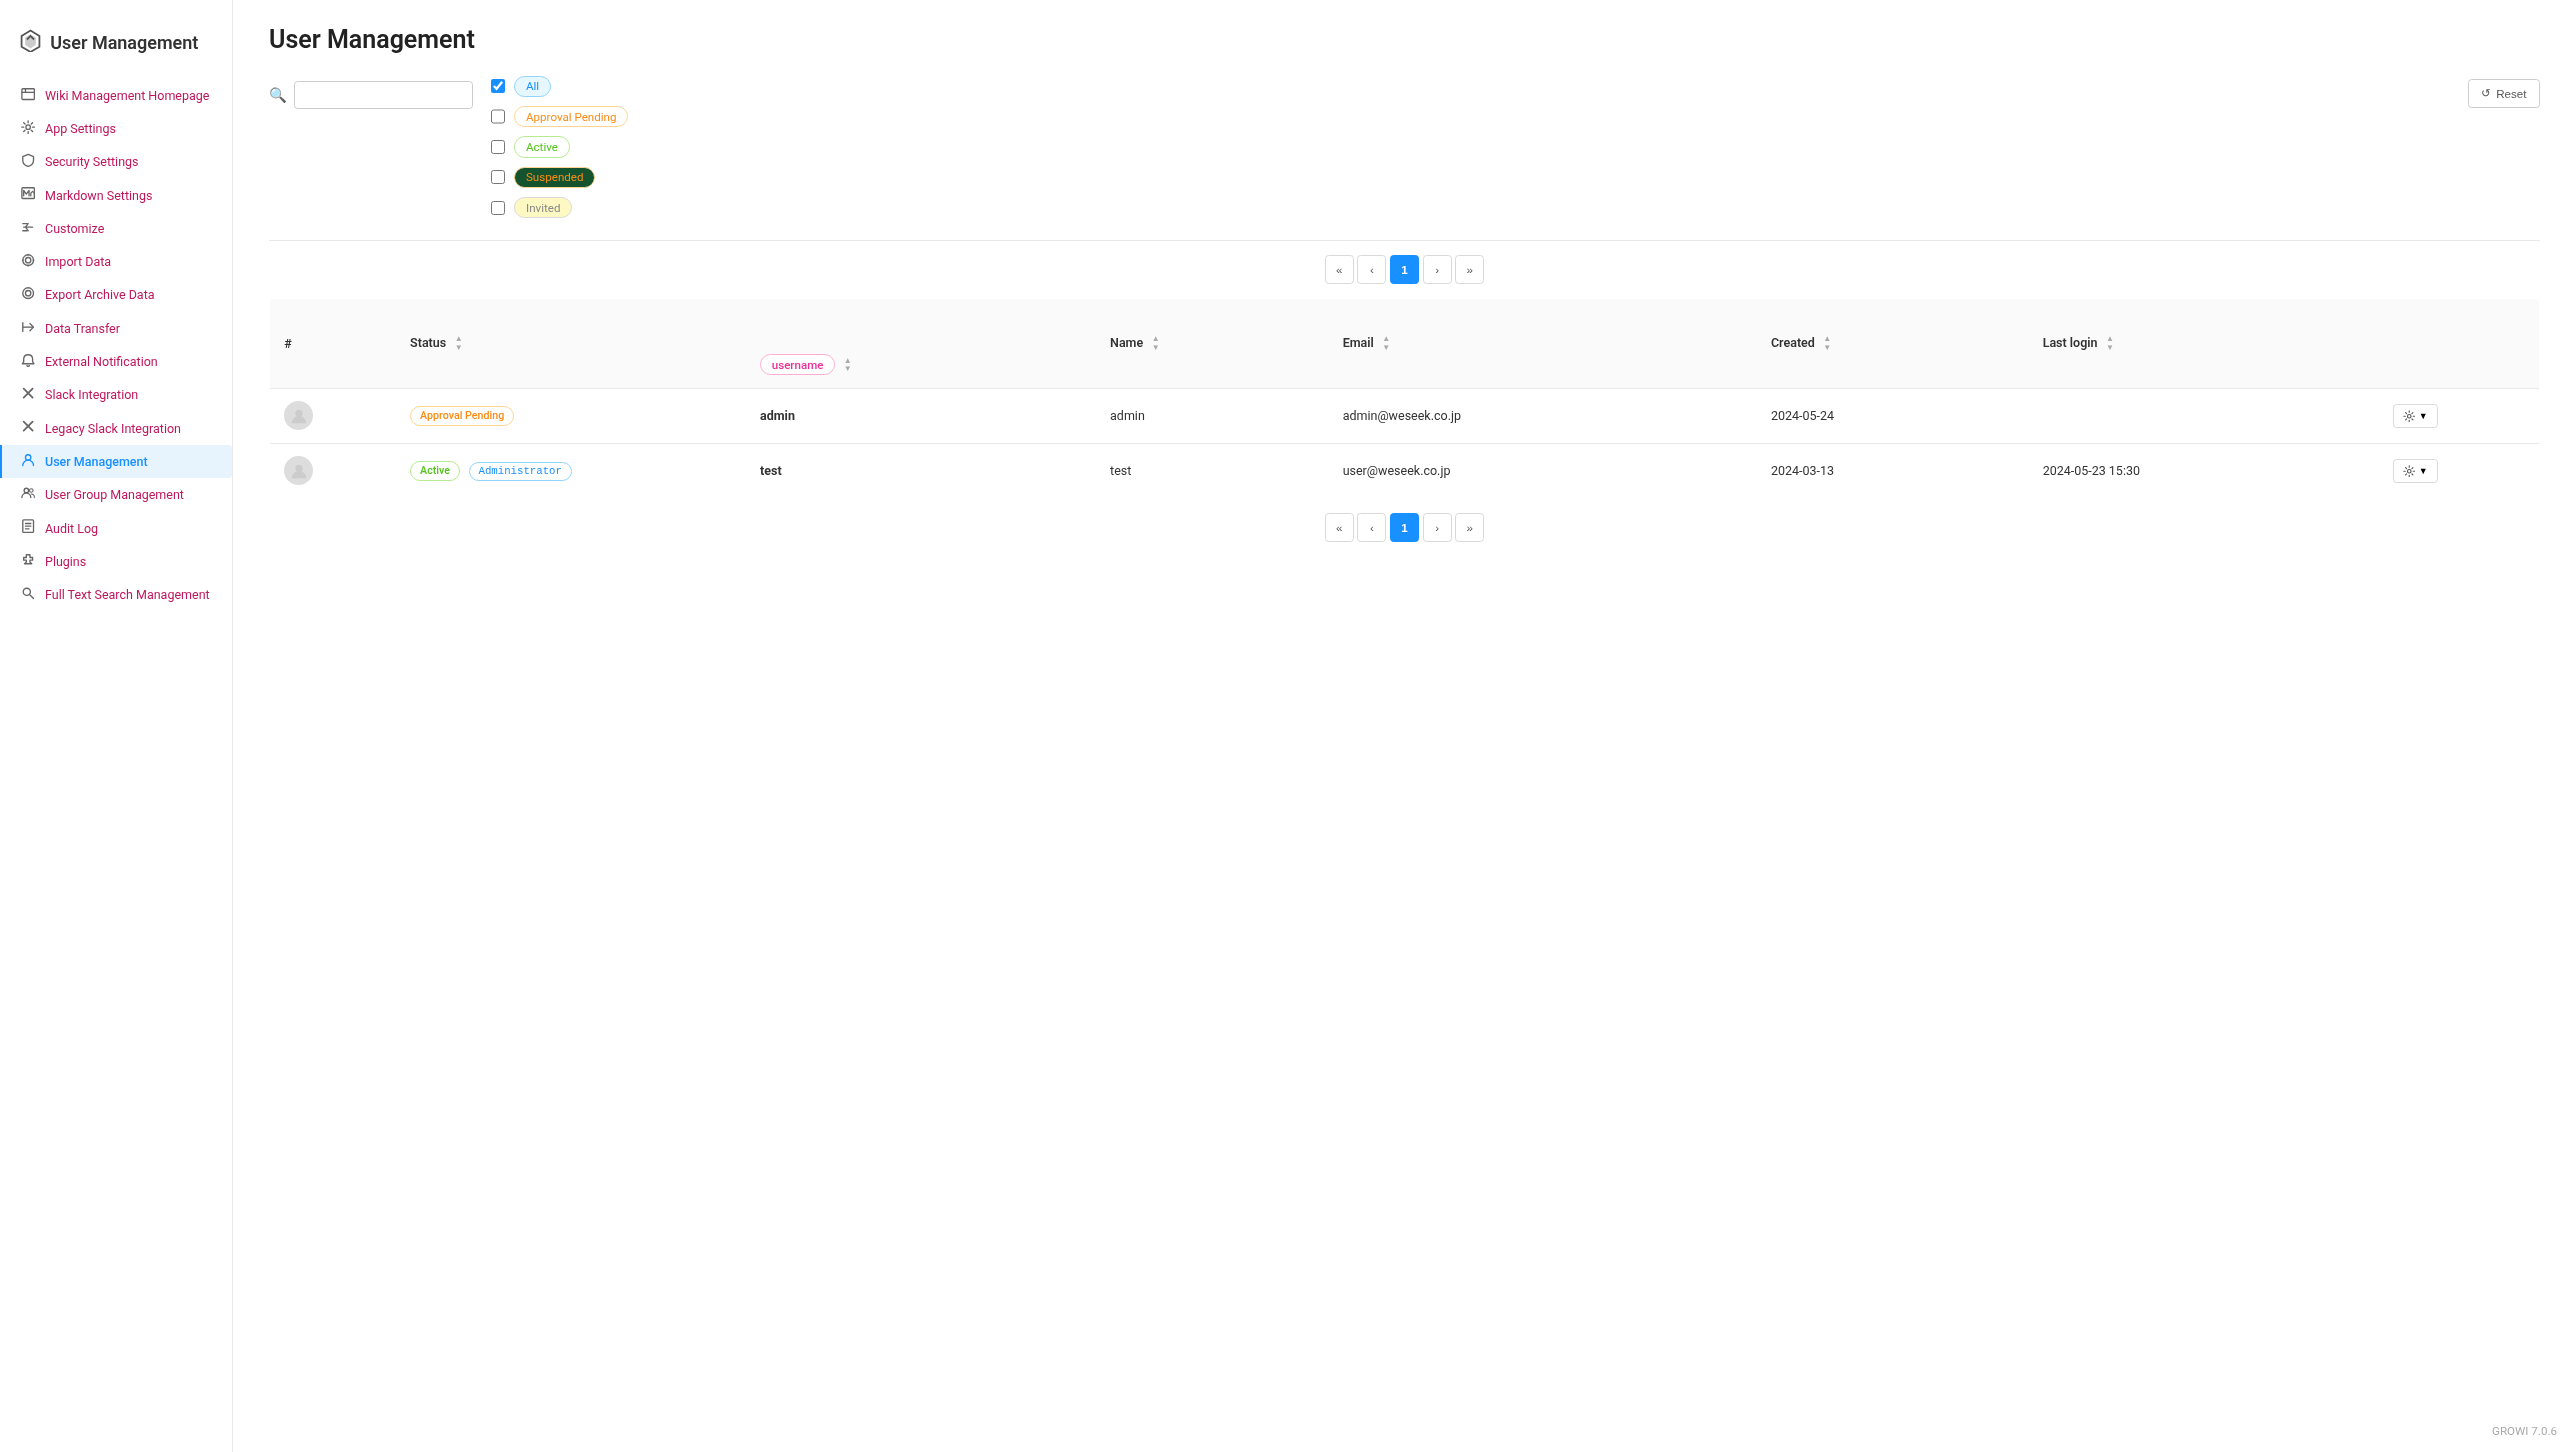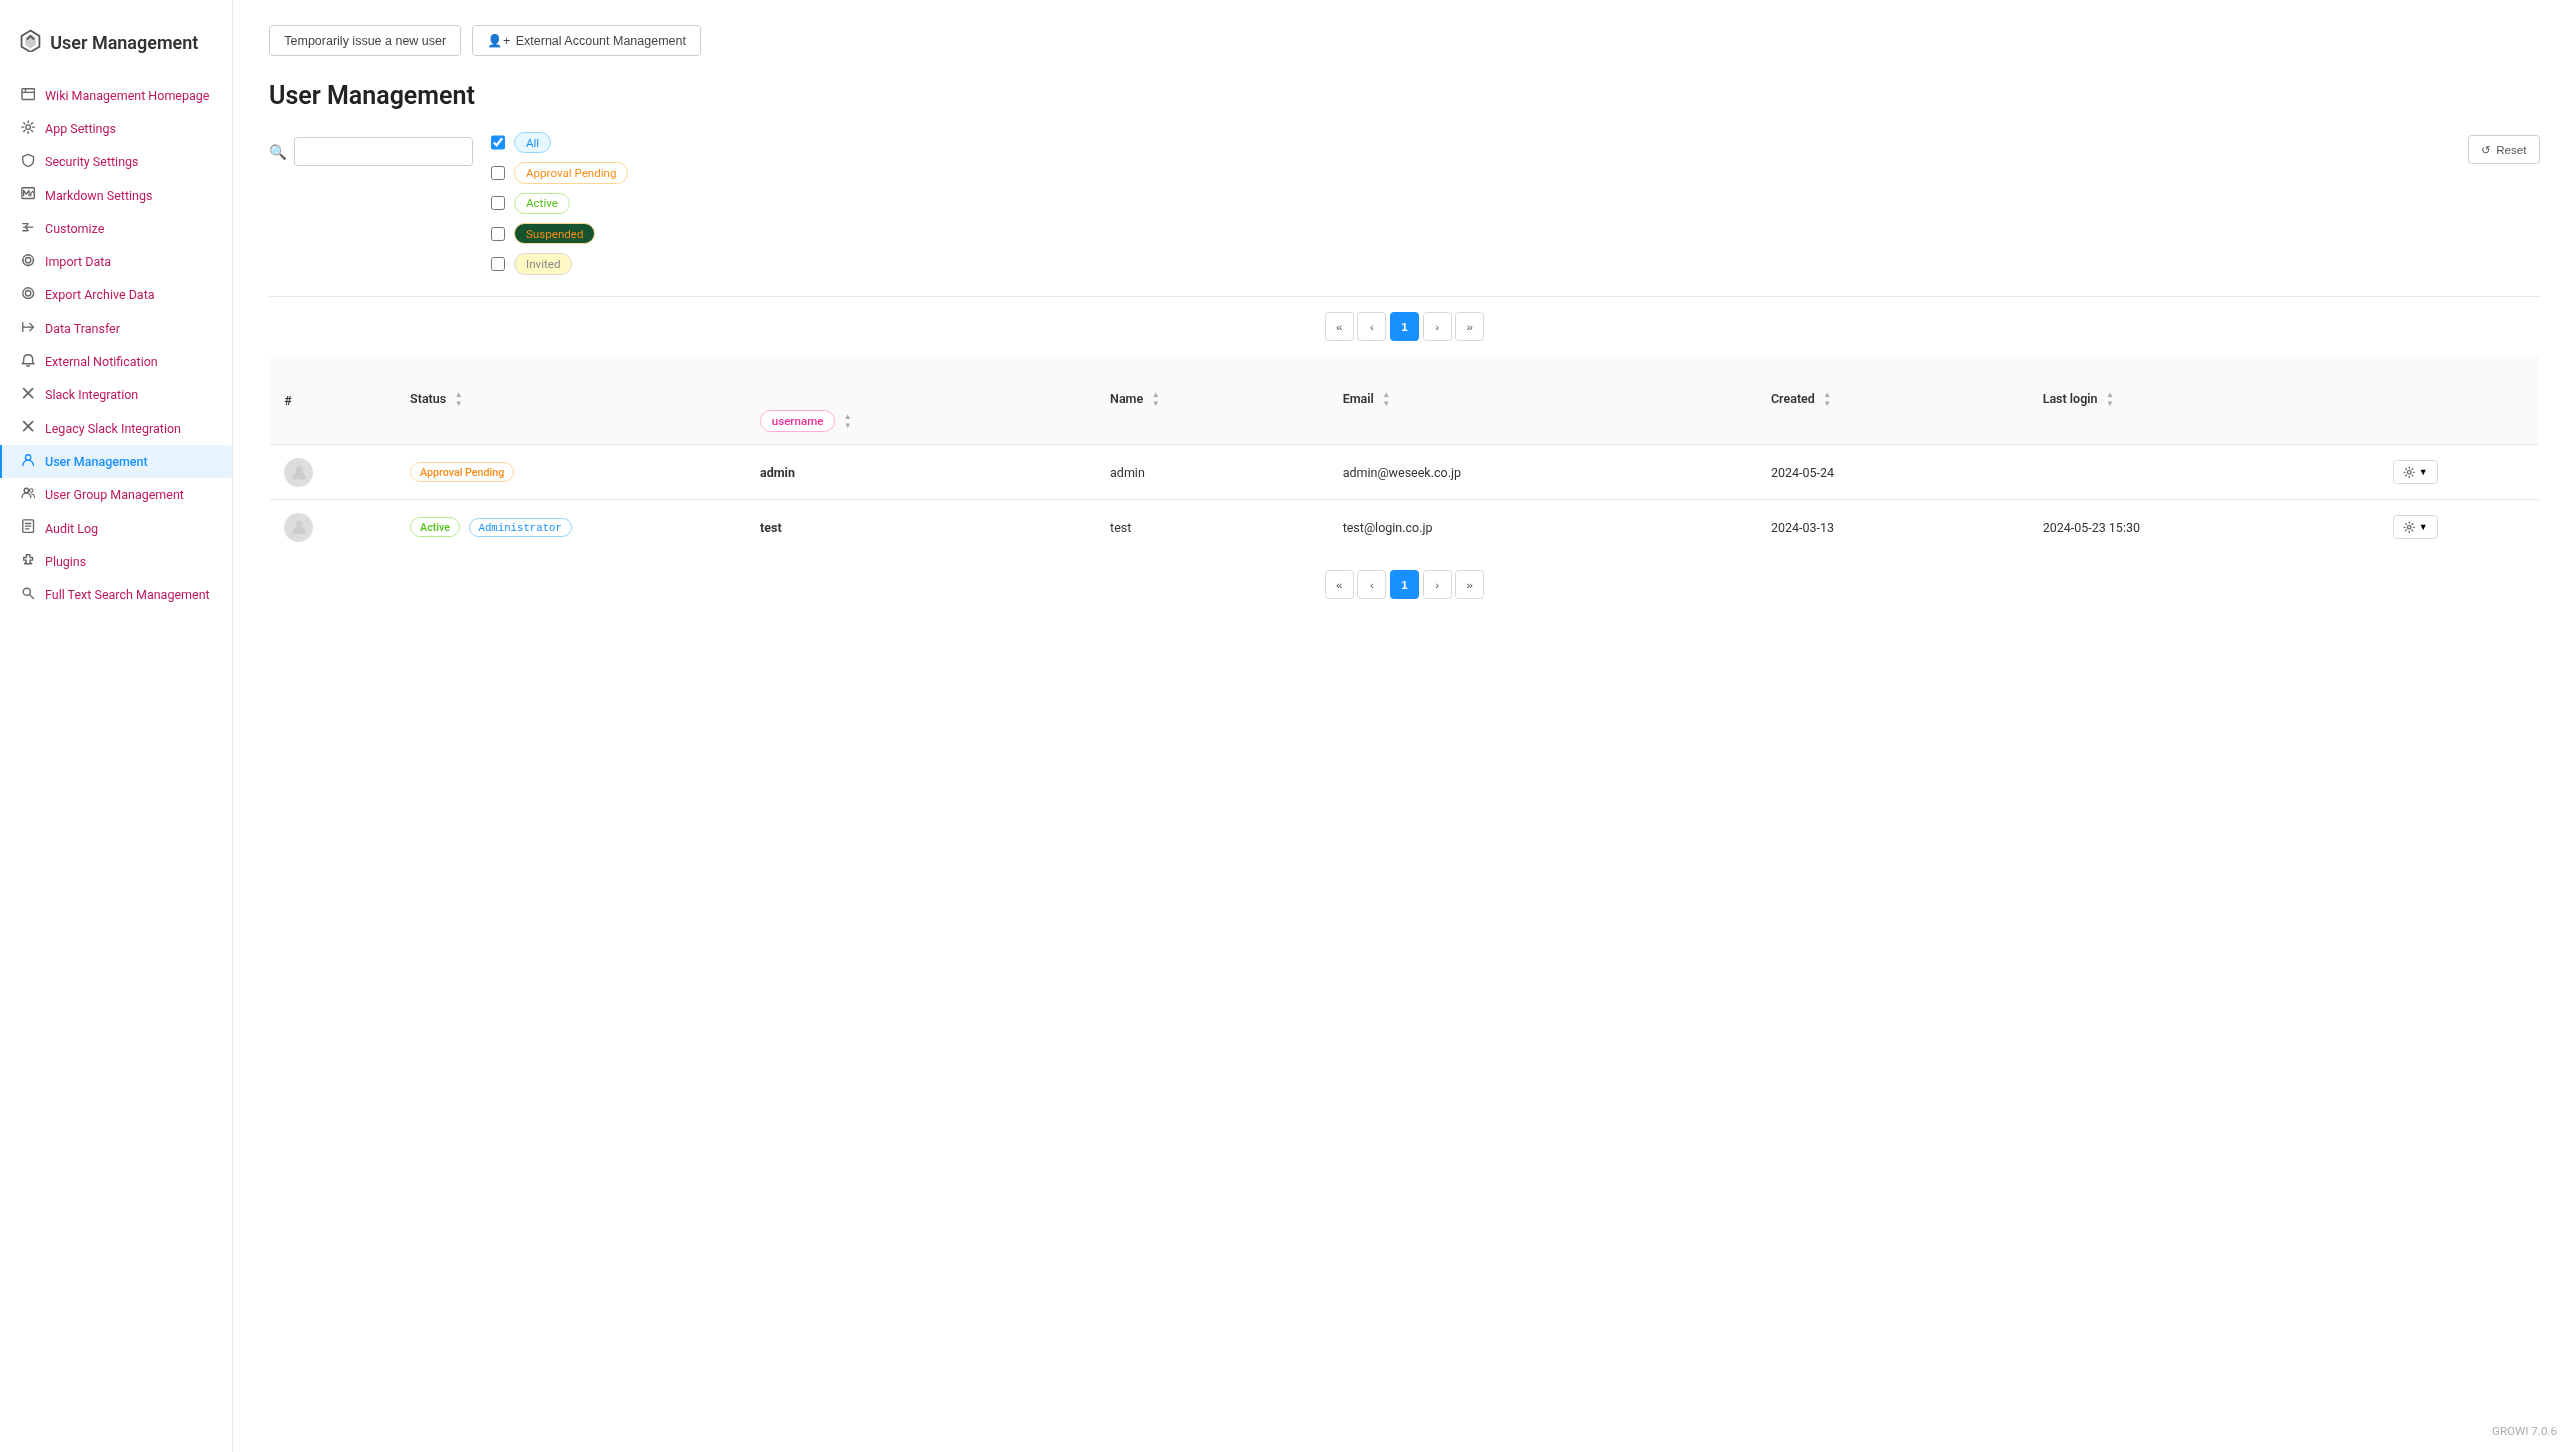--- a/index.html
+++ b/index.html
@@ -425,29 +425,20 @@
               <circle cx="6.5" cy="6.5" r="4" stroke="currentColor" stroke-width="1.5"></circle>
               <path d="M9.5 9.5L14 14" stroke="currentColor" stroke-width="1.5" stroke-linecap="round"></path>
             </svg></span>
           <span>Full Text Search Management</span>
         </div>
       </div>
   </aside>
 
   <main class="main">
 
-    <div class="toolbar">
-      <button class="btn-outline">
-        <span>Temporarily issue a new user</span>
-      </button>
-      <button class="btn-outline">
-        <span>👤+</span>
-        <span>External Account Management</span>
-      </button>
-    </div>
 
     <h1 class="page-title">User Management</h1>
 
     <div style="border-bottom: 0.9px solid #e8e8e8; padding-bottom: 21.5px; margin-bottom: 7.2px;">
       <div class="filter-row-wrap">
 
         <div class="search-wrap">
           <span style="color:#999; font-size:14.3px;">🔍</span>
           <input class="search-input" type="text" placeholder="" style="">
         </div>
@@ -574,21 +565,21 @@
               <div class="avatar">
                 <svg width="18" height="18" viewBox="0 0 20 20" fill="none">
                   <circle cx="10" cy="7" r="4" fill="#ccc"></circle>
                   <path d="M2 18c0-4.4 3.6-8 8-8s8 3.6 8 8" fill="#ccc"></path>
                 </svg>
               </div>
             </td>
             <td><span class="status-badge status-active">Active</span> <span class="role-badge">Administrator</span></td>
             <td><strong>test</strong></td>
             <td><span>test</span></td>
-            <td><span>test@login.co.jp</span></td>
+            <td><span>user@weseek.co.jp</span></td>
             <td><span>2024-03-13</span></td>
             <td><span>2024-05-23 15:30</span></td>
             <td>
               <button class="gear-btn">
     <svg width="12.5" height="12.5" viewBox="0 0 14 14" fill="none">
       <circle cx="7" cy="7" r="2" stroke="#555" stroke-width="1.3"></circle>
       <path d="M7 1v1.5M7 11.5V13M1 7h1.5M11.5 7H13M2.93 2.93l1.06 1.06M10.01 10.01l1.06 1.06M2.93 11.07l1.06-1.06M10.01 3.99l1.06-1.06" stroke="#555" stroke-width="1.3" stroke-linecap="round"></path>
     </svg>
     <span style="font-size:9px;">▼</span>
   </button>

